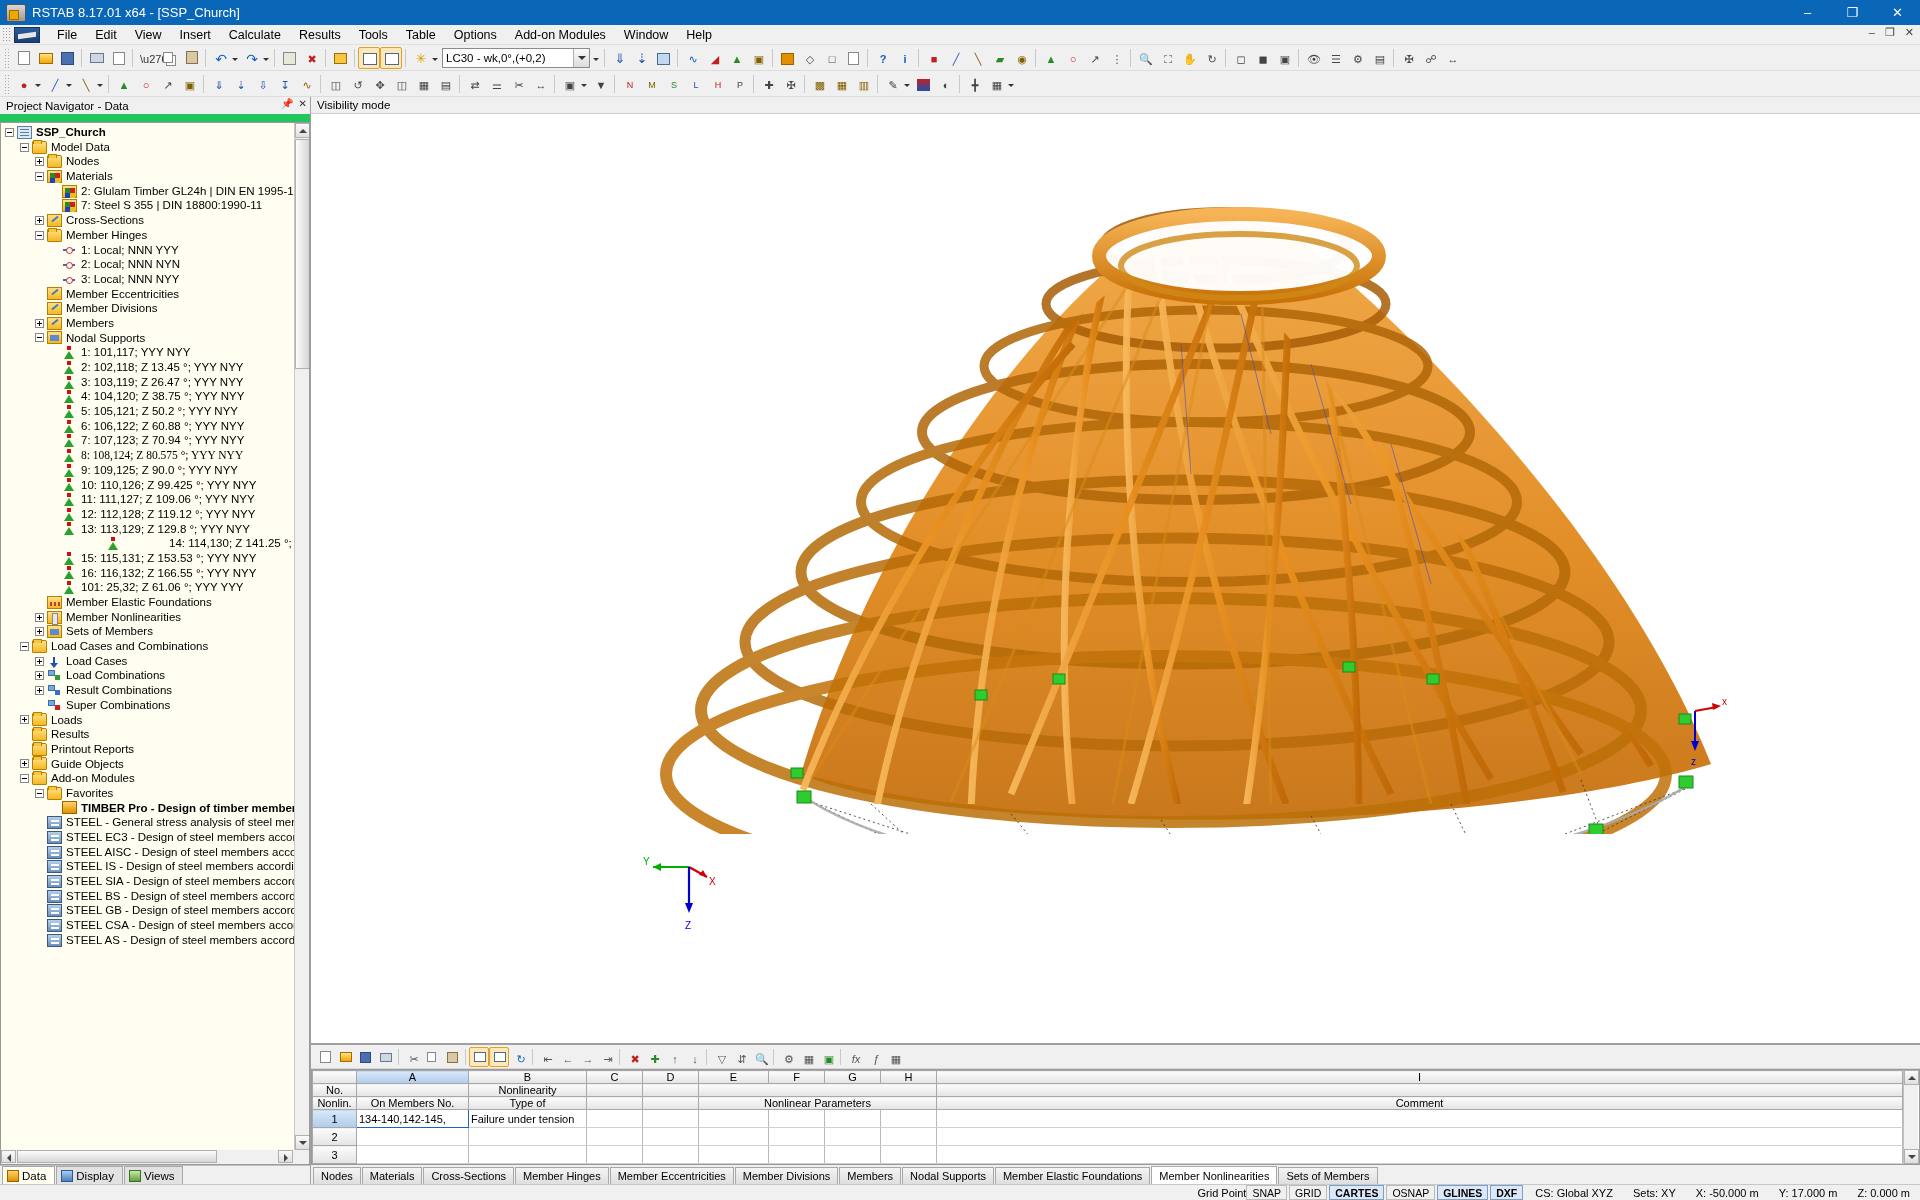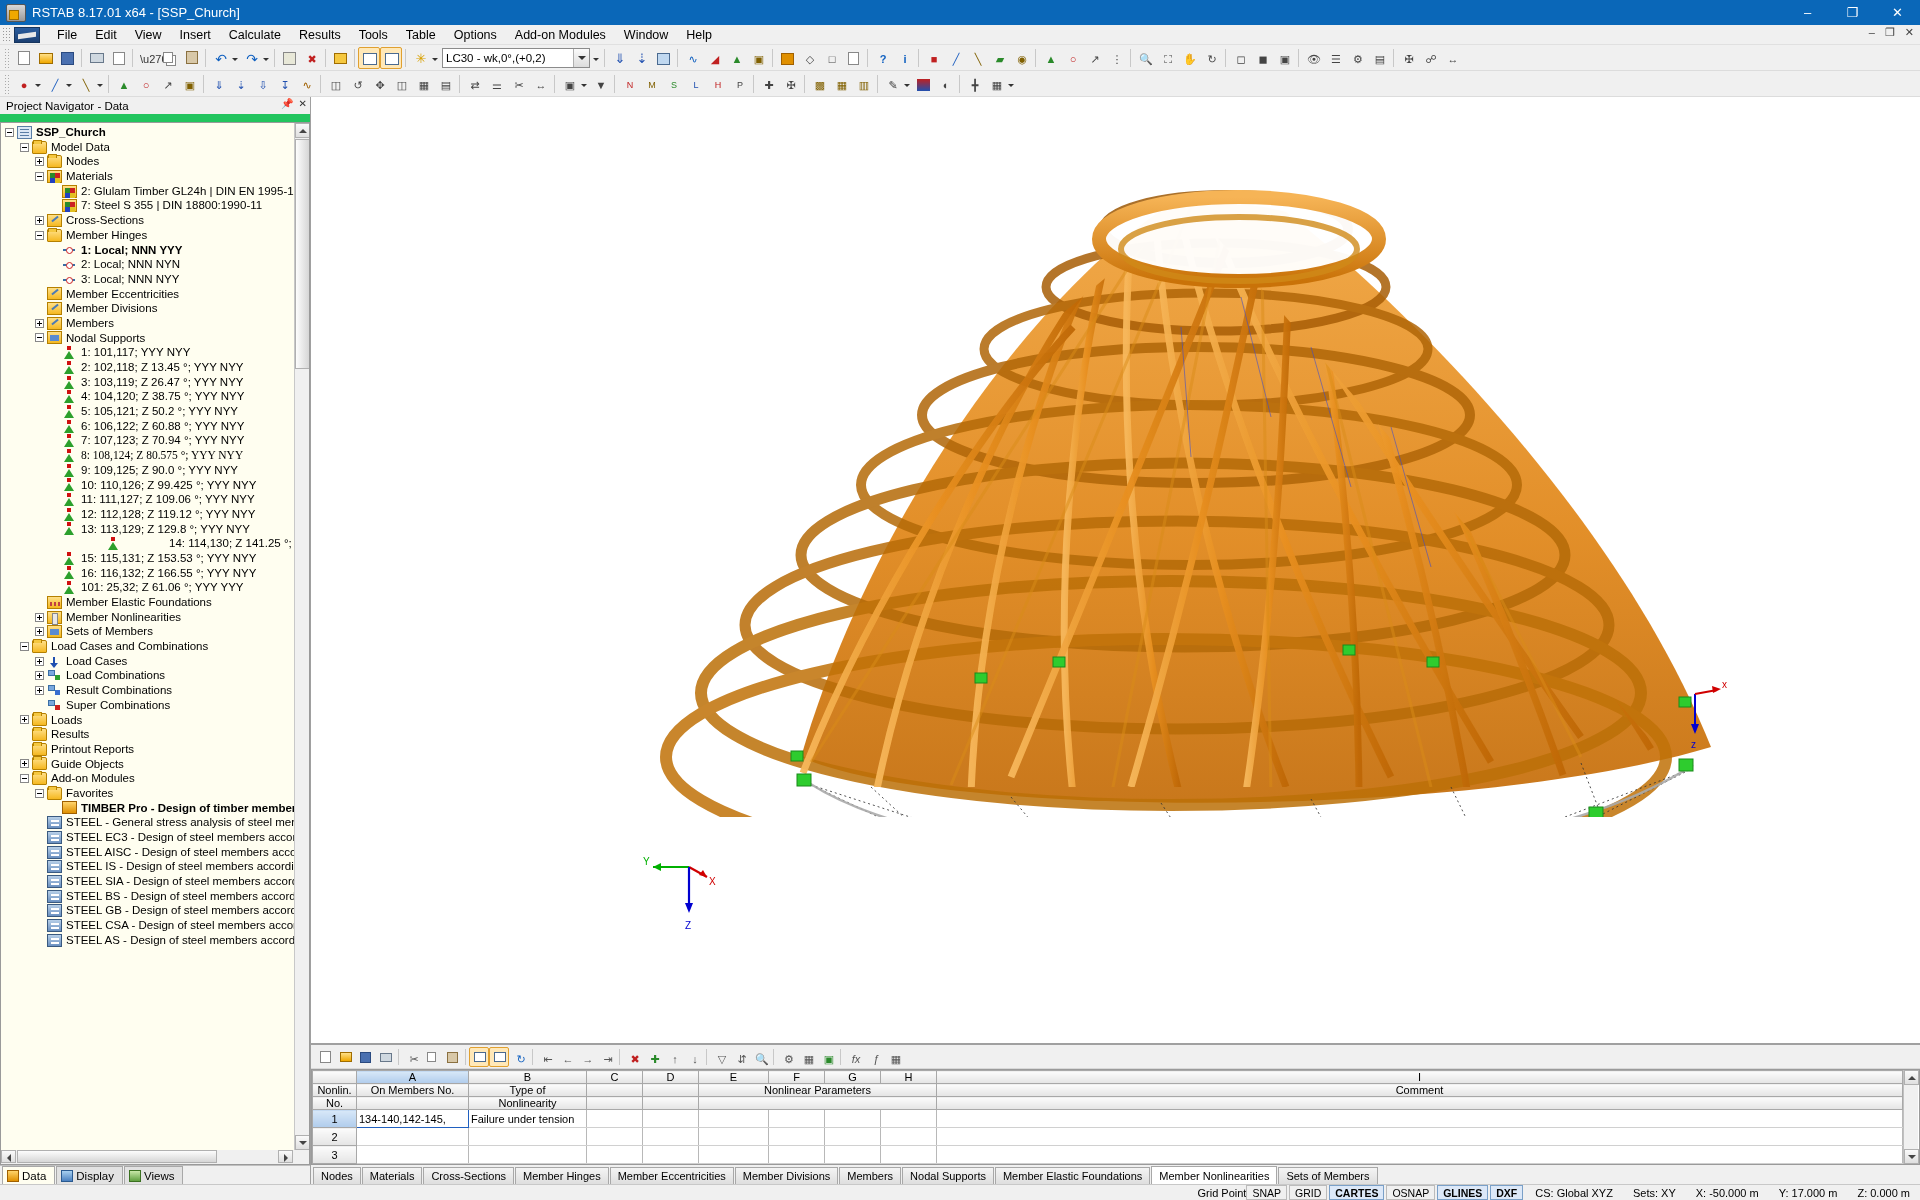--- a/index.html
+++ b/index.html
@@ -1085,21 +1085,21 @@
           <div class="tnode" style="padding-left: 32px;">
             <span class="expander plus"></span>
             <span class="ticon ic-pencil"></span>
             <span class="tlabel">Cross-Sections</span>
           </div>
           <div class="tnode" style="padding-left: 32px;">
             <span class="expander"></span>
             <span class="ticon ic-folder"></span>
             <span class="tlabel">Member Hinges</span>
           </div>
-          <div class="tnode" style="padding-left: 47px; font-weight: bold;">
+          <div class="tnode" style="padding-left: 47px;">
             <span class="nogrip"></span>
             <span class="ticon ic-hinge"></span>
             <span class="tlabel">1: Local; NNN YYY</span>
           </div>
           <div class="tnode" style="padding-left: 47px;">
             <span class="nogrip"></span>
             <span class="ticon ic-hinge"></span>
             <span class="tlabel">2: Local; NNN NYN</span>
           </div>
           <div class="tnode" style="padding-left: 47px;">
@@ -1357,20 +1357,23 @@
         </div>
         <div class="side-tab">
           <span class="stab-ic views"></span>
           <span>Views</span>
         </div>
       </div>
   </div>
 
   <div class="center">
 
+    <div class="visbar">
+      <span>Visibility mode</span>
+    </div>
 
     <div class="viewport">
       <svg width="1608" height="720" viewBox="0 0 1608 720" style="position:absolute;left:0;top:0">
         <defs>
           <linearGradient id="gOr" x1="0" y1="0" x2="0" y2="1">
             <stop offset="0%" stop-color="#f0a23a"></stop>
             <stop offset="55%" stop-color="#e08516"></stop>
             <stop offset="100%" stop-color="#c46c08"></stop>
           </linearGradient>
           <linearGradient id="gOrLite" x1="0" y1="0" x2="1" y2="0">
@@ -1635,36 +1638,36 @@
                 <th>B</th>
                 <th>C</th>
                 <th>D</th>
                 <th>E</th>
                 <th>F</th>
                 <th>G</th>
                 <th>H</th>
                 <th>I</th>
               </tr>
               <tr>
+                <th>No.</th>
+                <th></th>
+                <th>Nonlinearity</th>
+                <th></th>
+                <th></th>
+                <th colspan="4"></th>
+                <th></th>
+              </tr>
+              <tr>
                 <th>Nonlin.</th>
                 <th>On Members No.</th>
                 <th>Type of</th>
                 <th></th>
                 <th></th>
                 <th colspan="4">Nonlinear Parameters</th>
                 <th>Comment</th>
-              </tr>
-              <tr>
-                <th>No.</th>
-                <th></th>
-                <th>Nonlinearity</th>
-                <th></th>
-                <th></th>
-                <th colspan="4"></th>
-                <th></th>
               </tr>
             </thead>
             <tbody>
               <tr>
                 <td class="rowhdr sel">1</td>
                 <td class="cellsel">134-140,142-145,</td>
                 <td>Failure under tension</td>
                 <td></td>
                 <td></td>
                 <td></td>

